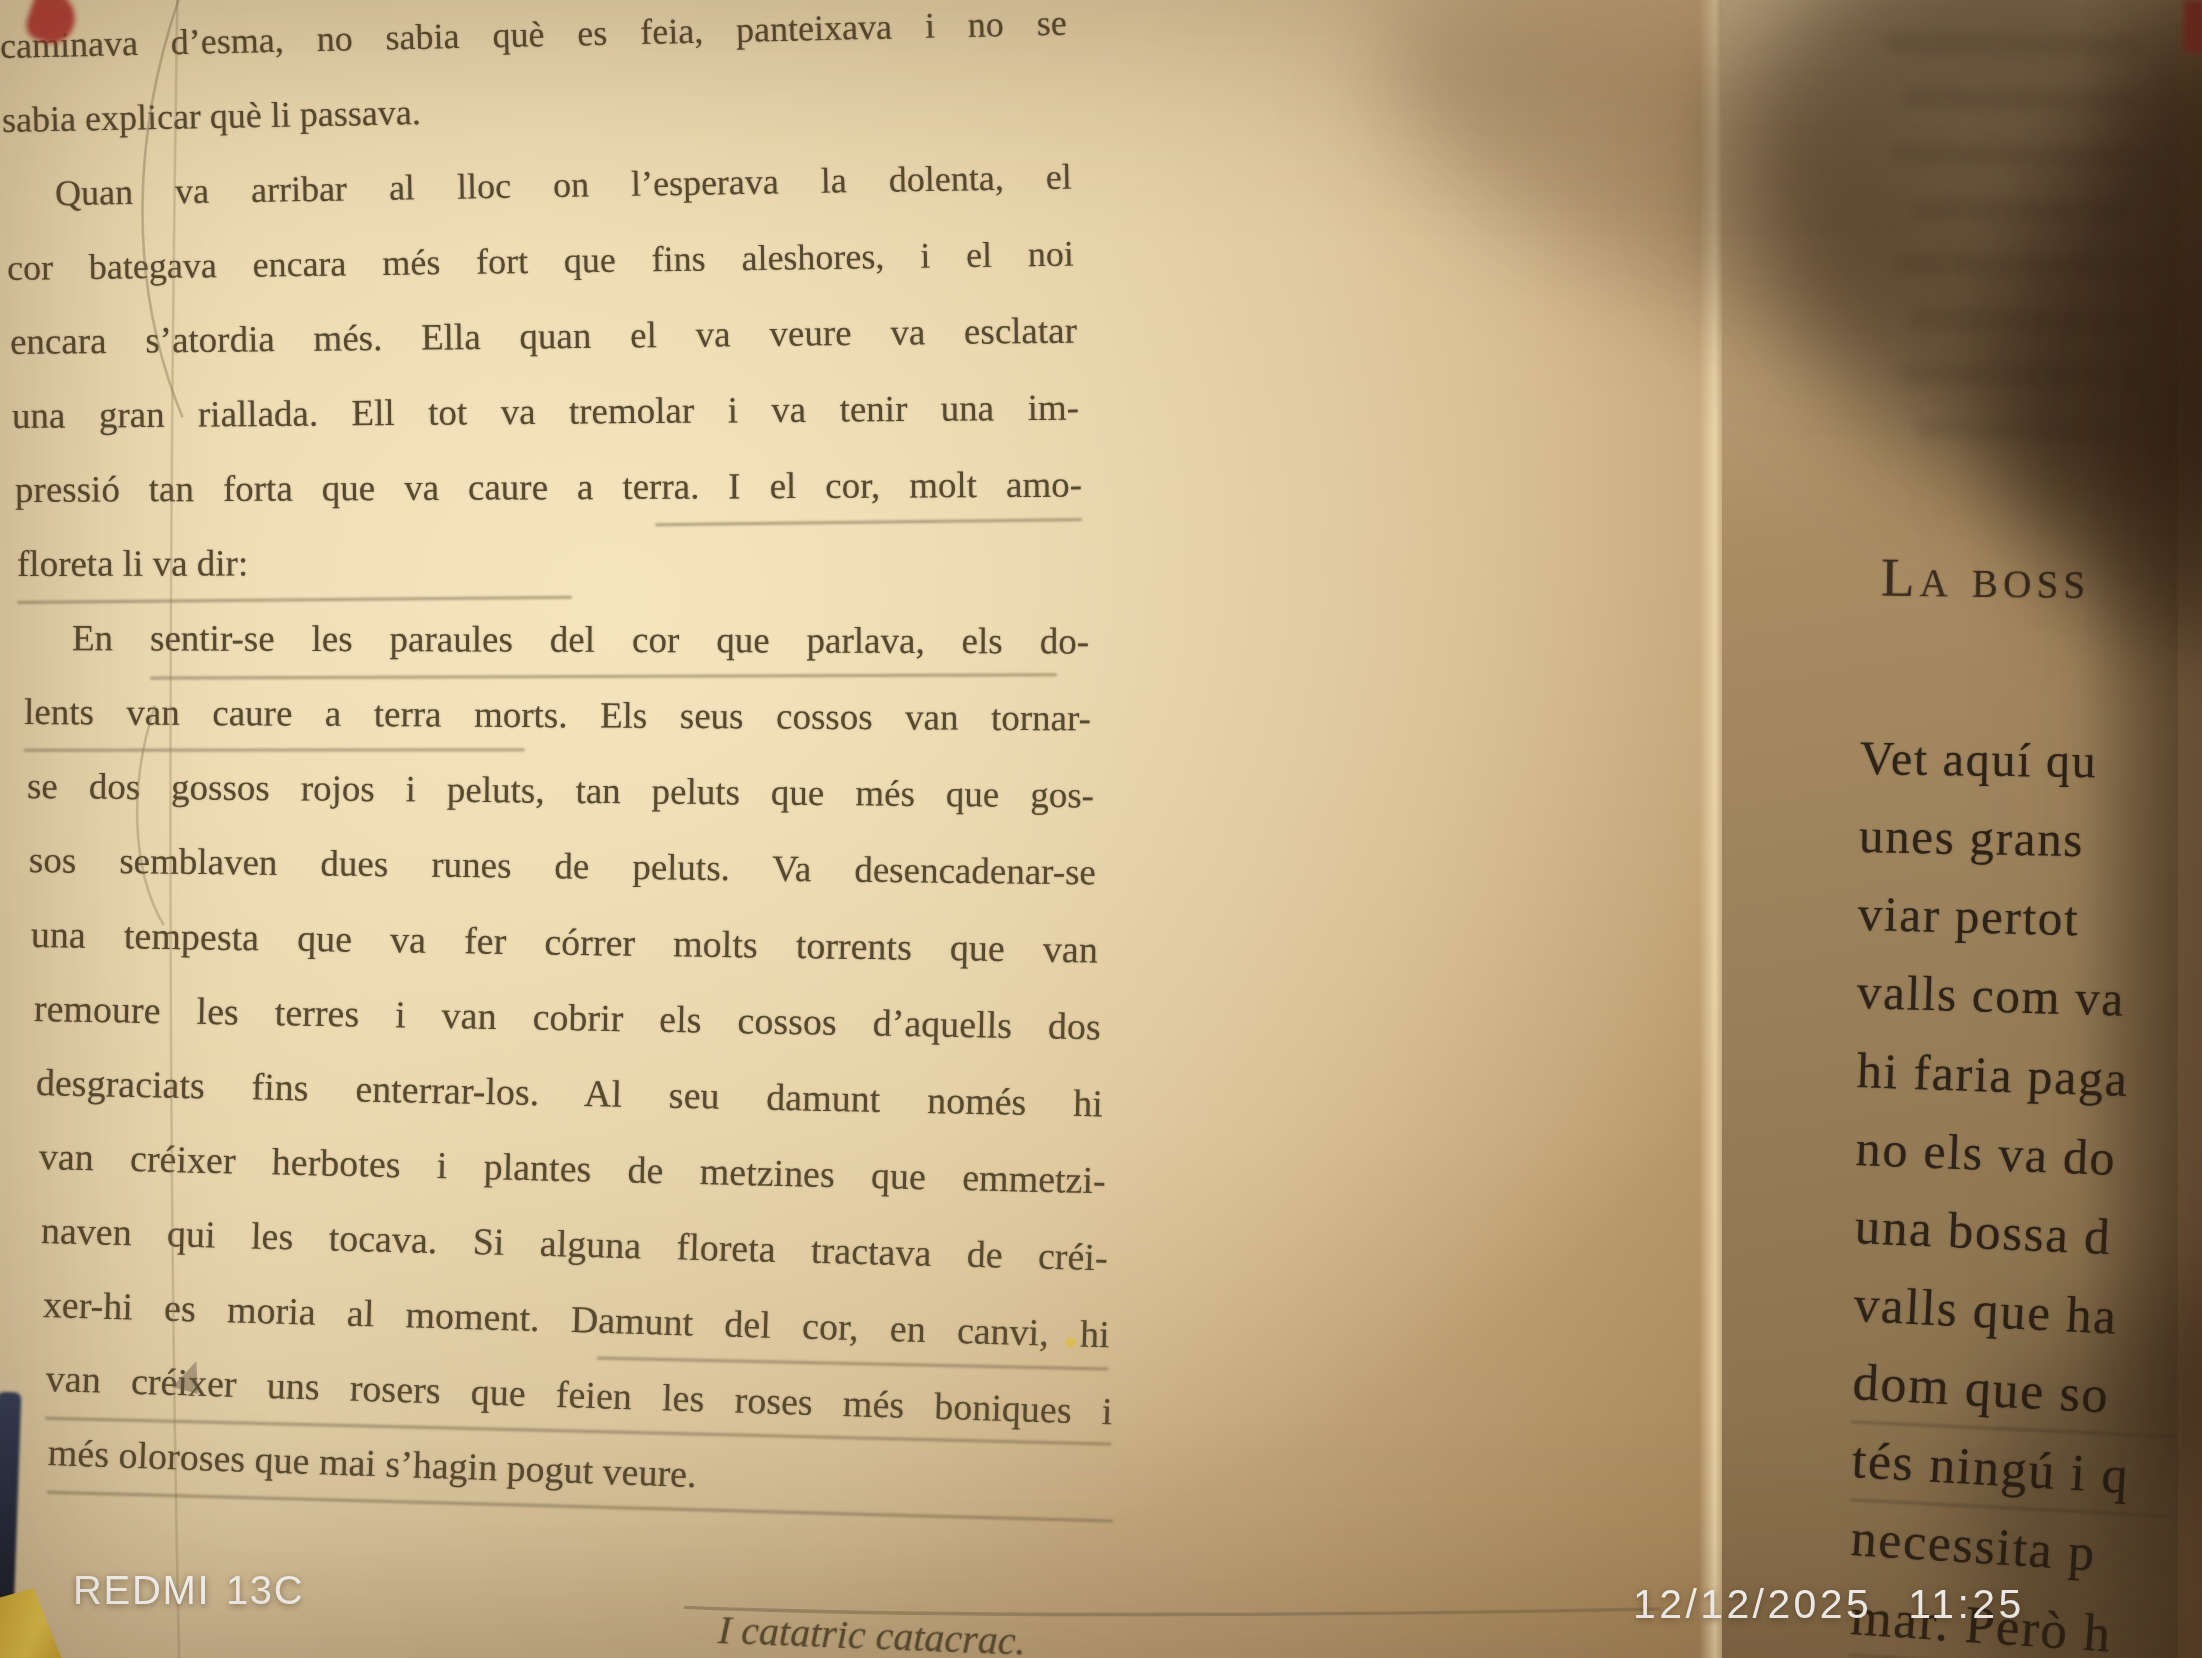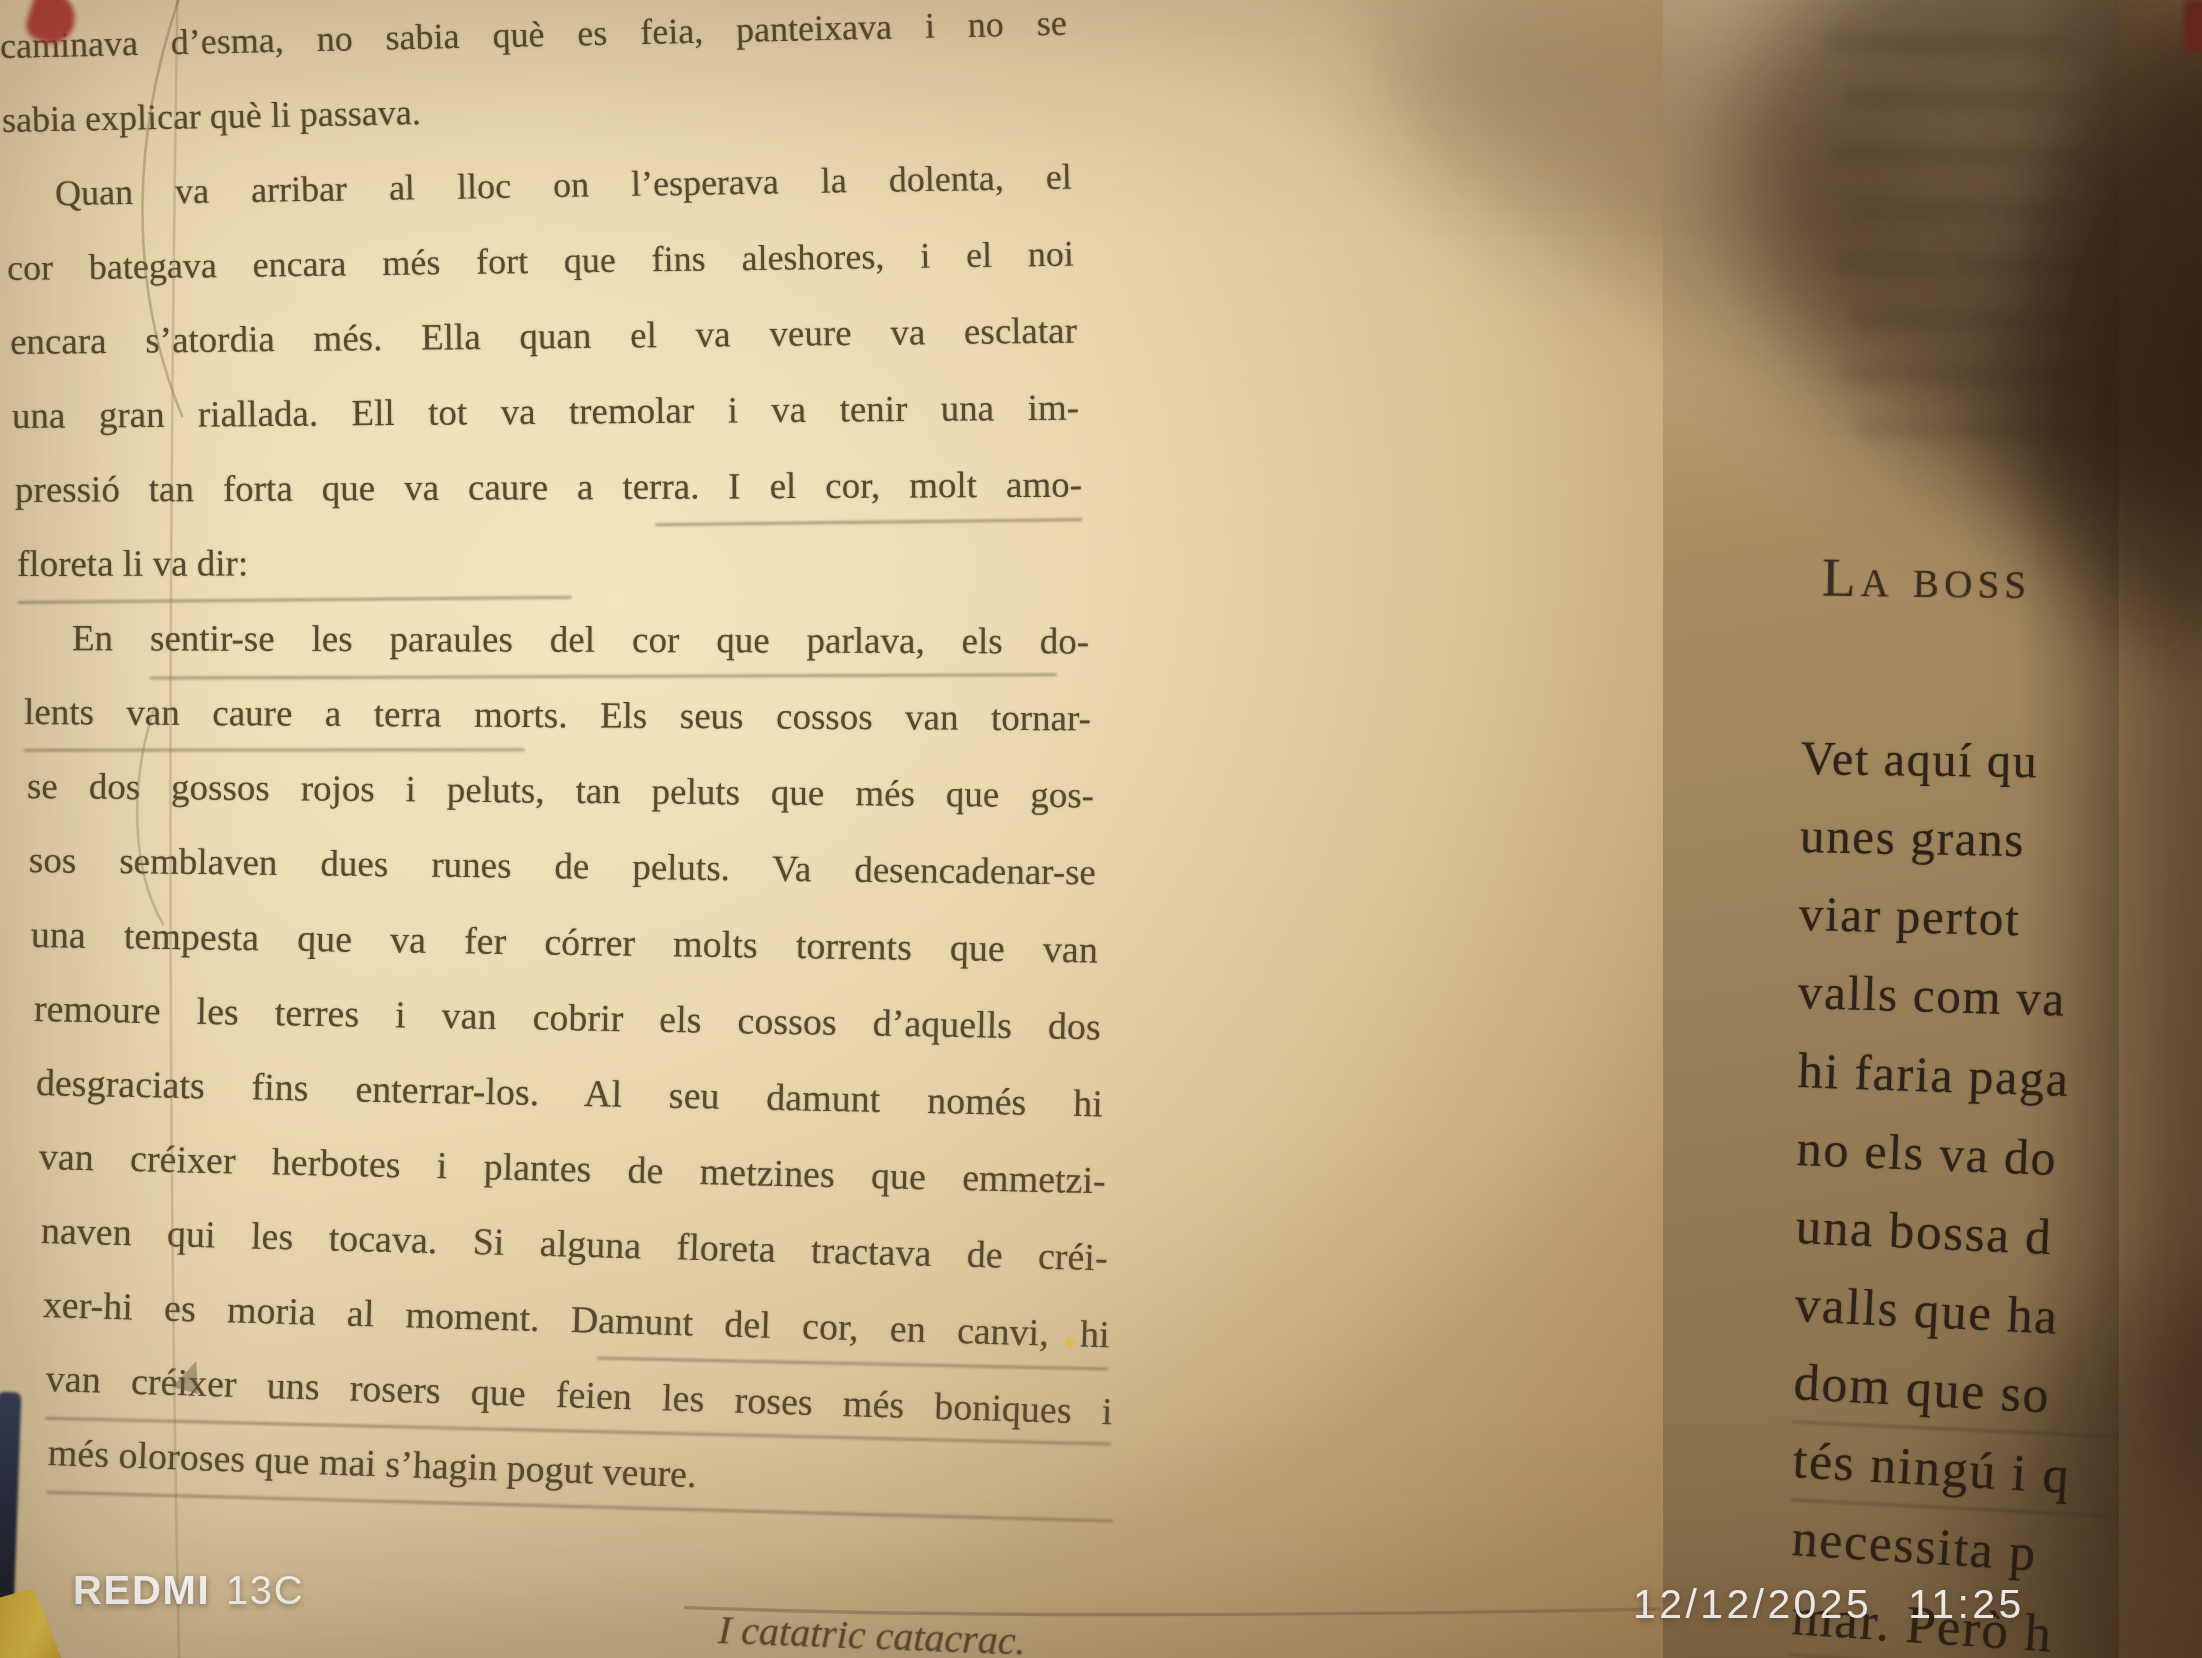--- a/index.html
+++ b/index.html
@@ -29,21 +29,21 @@
     position:absolute;left:718px;top:1612px;font-style:italic;font-size:40px;
     color:#5a4c32;transform:rotate(2.2deg);text-shadow:0 0 1.7px rgba(90,76,50,0.5);
     filter:blur(0.3px);white-space:nowrap;
   }
   
   #gutter{
     position:absolute;left:1699px;top:0;width:53px;height:1659px;
     background:linear-gradient(90deg, rgba(220,195,150,0) 0%, rgba(238,218,174,0.85) 30%, rgba(152,122,86,0.75) 58%, rgba(88,66,44,0.55) 76%, rgba(88,66,44,0) 100%);
   }
   #right-page{
-    position:absolute;left:1663px;top:0;width:456px;height:1659px;overflow:hidden;
+    position:absolute;left:1722px;top:0;width:456px;height:1659px;overflow:hidden;
     background:
       linear-gradient(90deg, rgba(40,25,12,0) 78%, rgba(40,25,12,0.30) 100%),
       linear-gradient(170deg, #cdb790 0%, #c3a87e 12%, #a98c62 32%, #9a815b 56%, #8d7450 82%, #7f6746 100%);
   }
   .ghost{position:absolute;background:rgba(105,88,66,0.20);filter:blur(6px);border-radius:7.7px;transform:rotate(1deg);}
   #rp-heading{
     position:absolute;left:159px;top:547px;font-variant:small-caps;letter-spacing:5.2px;
     font-size:55px;color:#3a2c1e;white-space:nowrap;transform:rotate(0.8deg);
     text-shadow:0 0 1.7px rgba(58,44,30,0.6);filter:blur(0.4px);
   }
@@ -61,21 +61,21 @@
   #shadow-d{left:1970px;top:1282px;width:551px;height:533px;background:rgba(30,18,10,0.38);filter:blur(60px);}
   #shadow-e{left:2125px;top:241px;width:189px;height:1256px;background:rgba(35,22,12,0.33);filter:blur(43px);border-radius:40%;}
   
   #mark-red{position:absolute;left:29px;top:-6.9px;width:46px;height:50px;background:#b13430;border-radius:30% 70% 60% 40%;transform:rotate(18deg);filter:blur(2.6px);opacity:0.92;}
   #mark-maroon{position:absolute;left:2184px;top:0;width:20.6px;height:53px;background:#6d2420;filter:blur(3.4px);}
   #mark-navy{position:absolute;left:-6.9px;top:1392px;width:24px;height:251px;background:linear-gradient(180deg,#313c58,#0d1423);transform:rotate(2deg);filter:blur(1.7px);border-radius:6.9px;}
   #mark-blue{position:absolute;left:-3.4px;top:1621px;width:17px;height:40px;background:#3c5fae;filter:blur(1.7px);}
   #mark-yellow{position:absolute;left:-1.7px;top:1588px;width:64px;height:72px;background:linear-gradient(115deg,#d2ad35,#e7c94e 60%,#caa42e);clip-path:polygon(0 14%,55% 0,100% 100%,0 100%);filter:blur(1.3px);}
   
   #wm{position:absolute;left:73px;top:1568px;font-family:"Liberation Sans",sans-serif;font-size:40px;color:#ffffff;letter-spacing:1.7px;text-shadow:0 1.7px 6.9px rgba(60,40,20,0.5);white-space:nowrap;}
-  #wm .brand{font-weight:700;}
+  #wm .brand{font-weight:400;}
   #wm .model{font-weight:400;opacity:0.92;margin-left:15.5px;}
   #ts{position:absolute;left:1633px;top:1581px;font-family:"Liberation Sans",sans-serif;font-size:41px;color:#fdfdfd;letter-spacing:3.4px;text-shadow:0 1.7px 6.9px rgba(60,40,20,0.5);white-space:nowrap;}
   #ts .time{margin-left:36px;}
   #svg-marks{position:absolute;left:0;top:0;pointer-events:none;}
   #vignette{position:absolute;inset:0;box-shadow:inset 0 0 224px rgba(70,45,22,0.33);pointer-events:none;}
 </style>
 </head>
 <body>
 
 <div id="photo">

